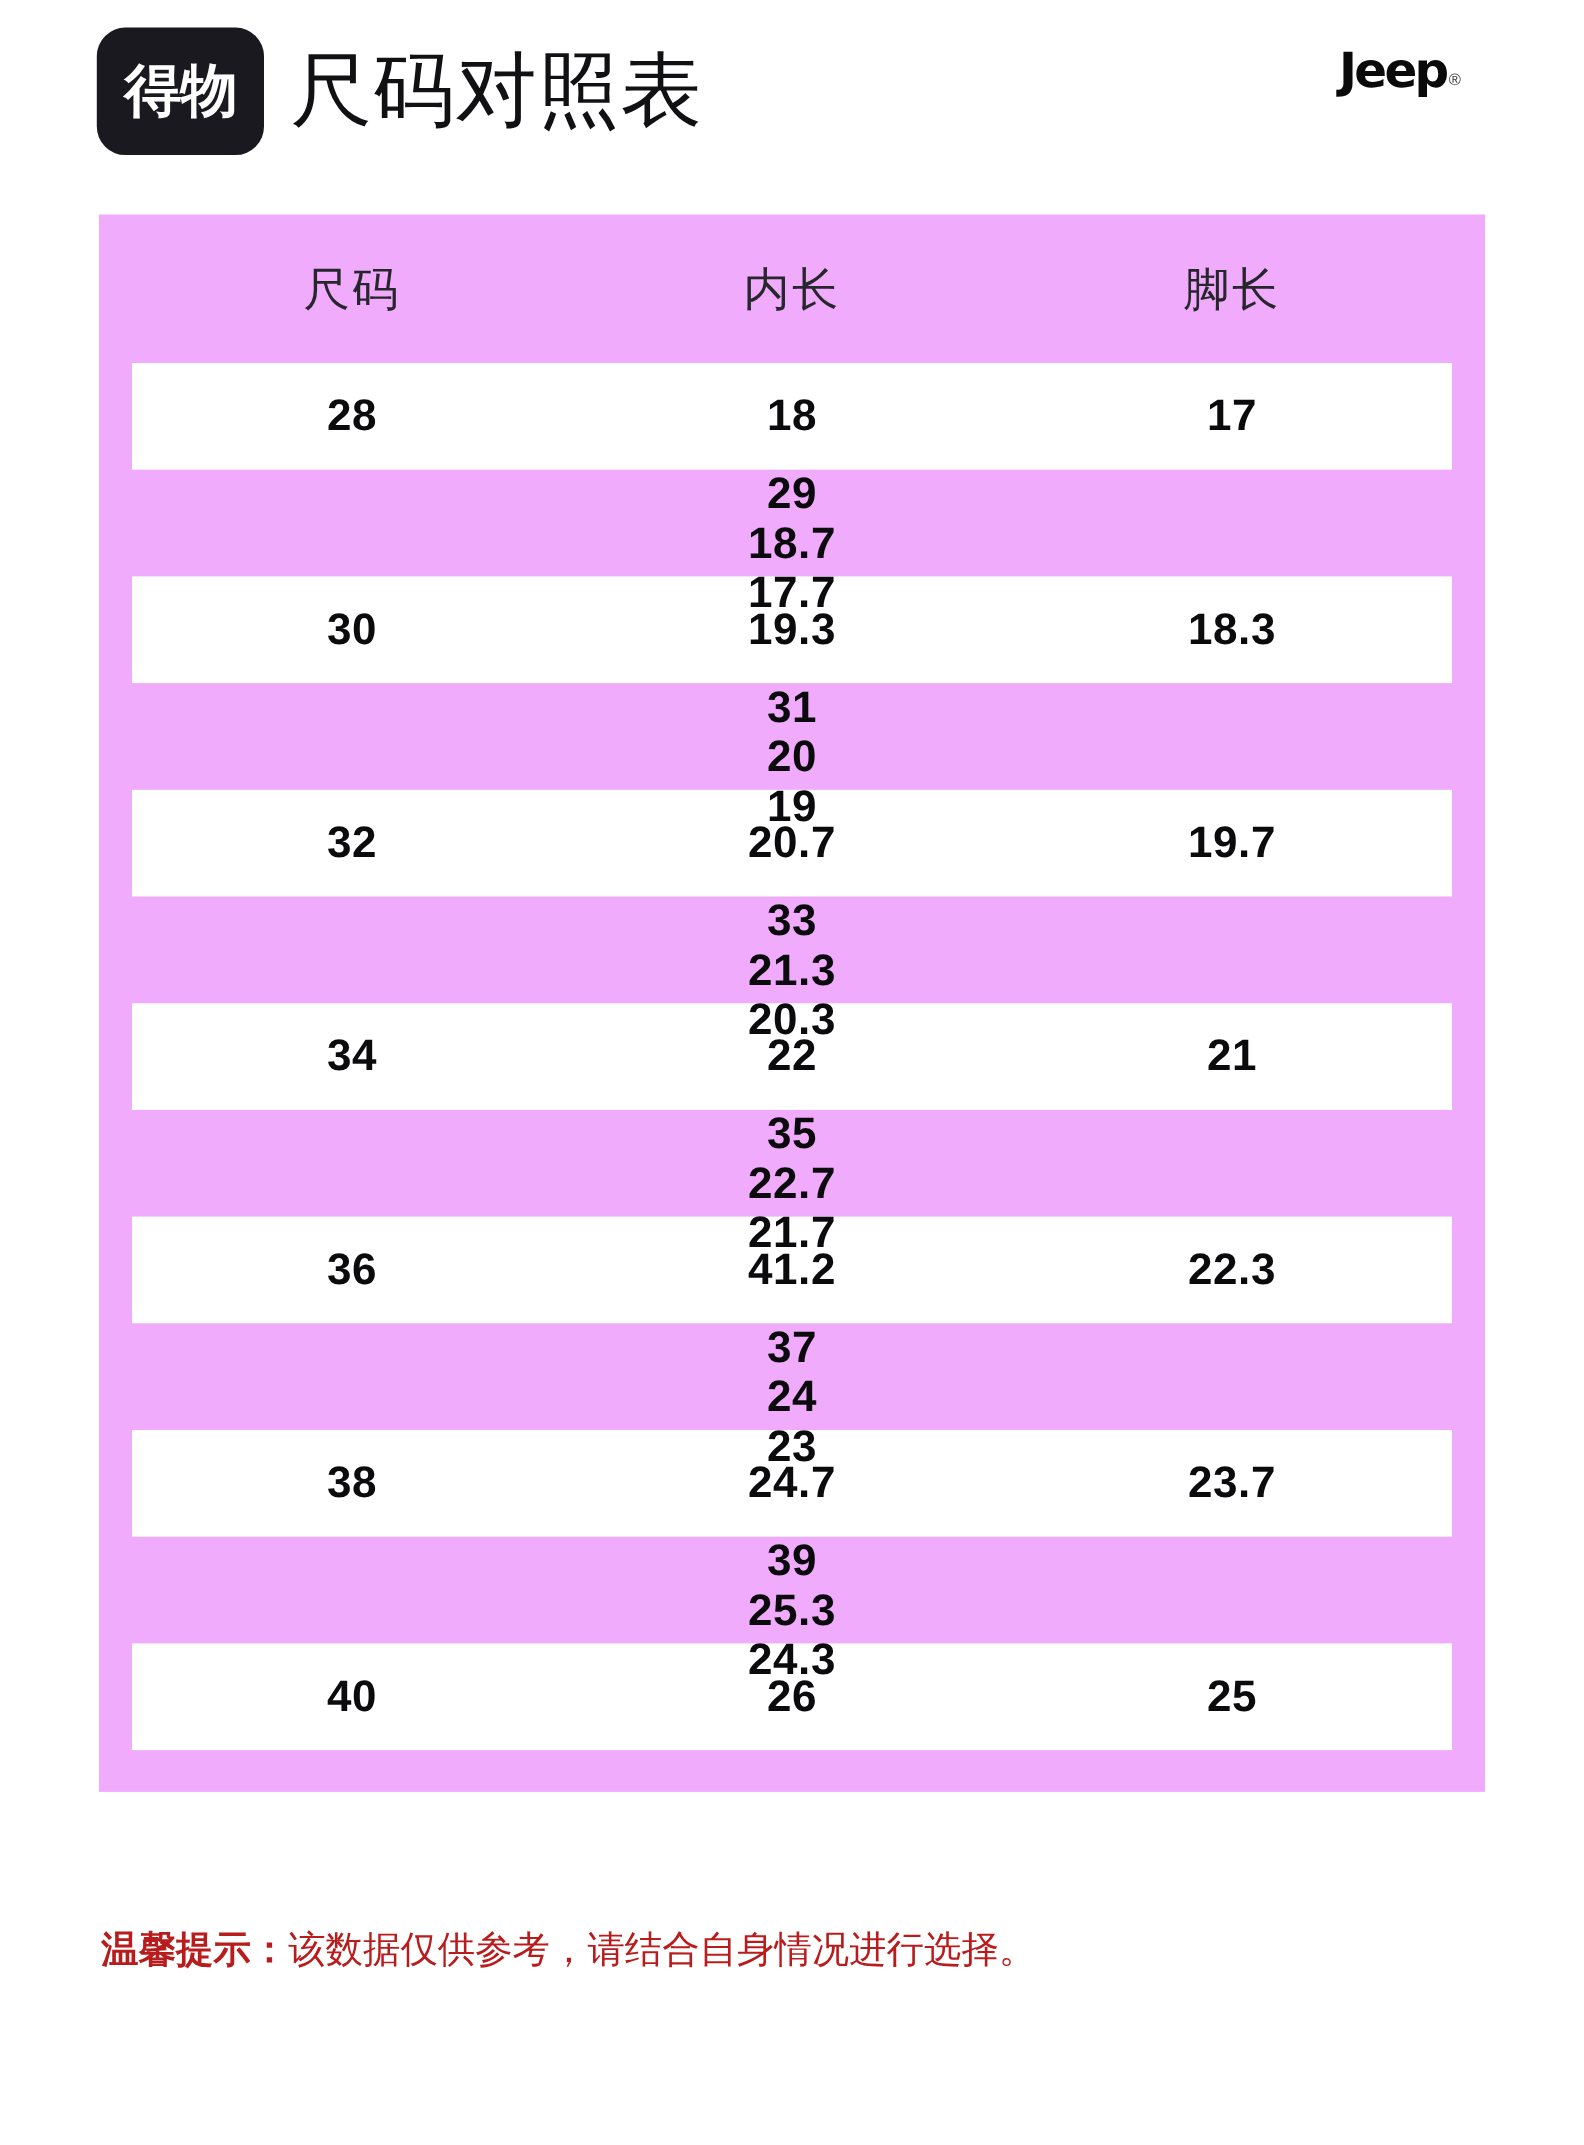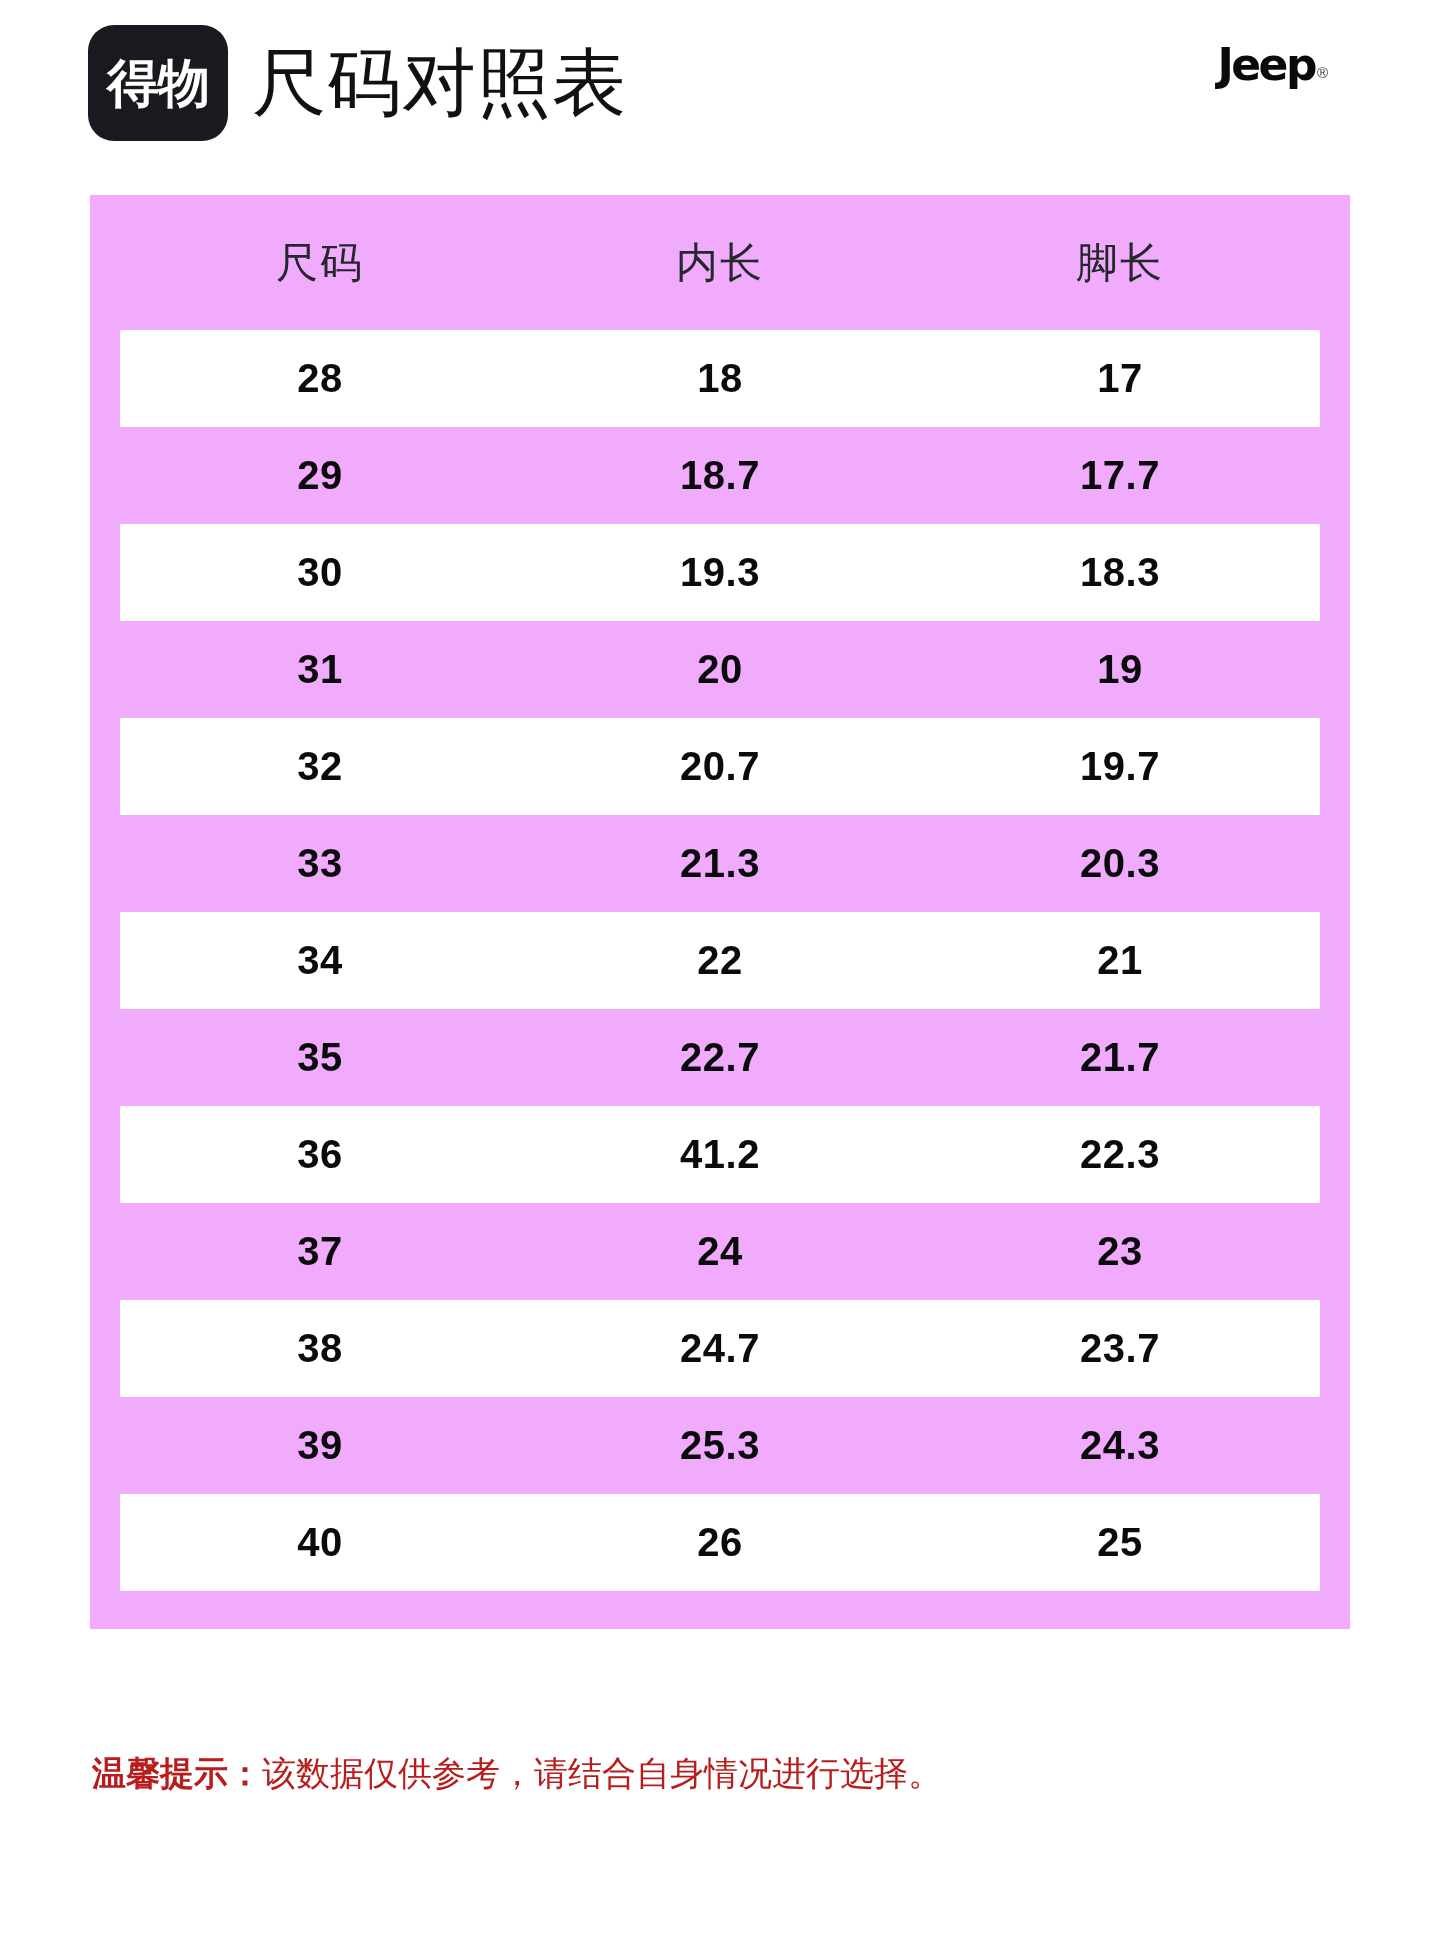--- a/index.html
+++ b/index.html
@@ -25,21 +25,21 @@
     height: 170px;
   }
   .brand-block {
     position: absolute;
     left: 88px;
     top: 25px;
     display: flex;
     align-items: center;
   }
   .brand-logo {
-    width: 140px;
+    width: 152px;
     height: 116px;
     background: #19191f;
     border-radius: 26px;
     display: flex;
     align-items: center;
     justify-content: center;
     flex: none;
   }
   .brand-logo-text {
     color: #ffffff;
@@ -111,21 +111,21 @@
   .table-body {
     padding: 0 30px 38px 30px;
     box-sizing: border-box;
   }
   .table-row {
     height: 97px;
     display: flex;
     align-items: center;
   }
   .table-row.odd  { background: #ffffff; }
-  .table-row.even { background: transparent; }
+  .table-row.even { background: transparent; flex-direction: column; }
   .table-row .cell {
     flex: 1 1 0;
     text-align: center;
     font-size: 40px;
     font-weight: 700;
     color: #0b0b0d;
     letter-spacing: 0.5px;
     font-family: "Liberation Sans", "DejaVu Sans", sans-serif;
   }
 

